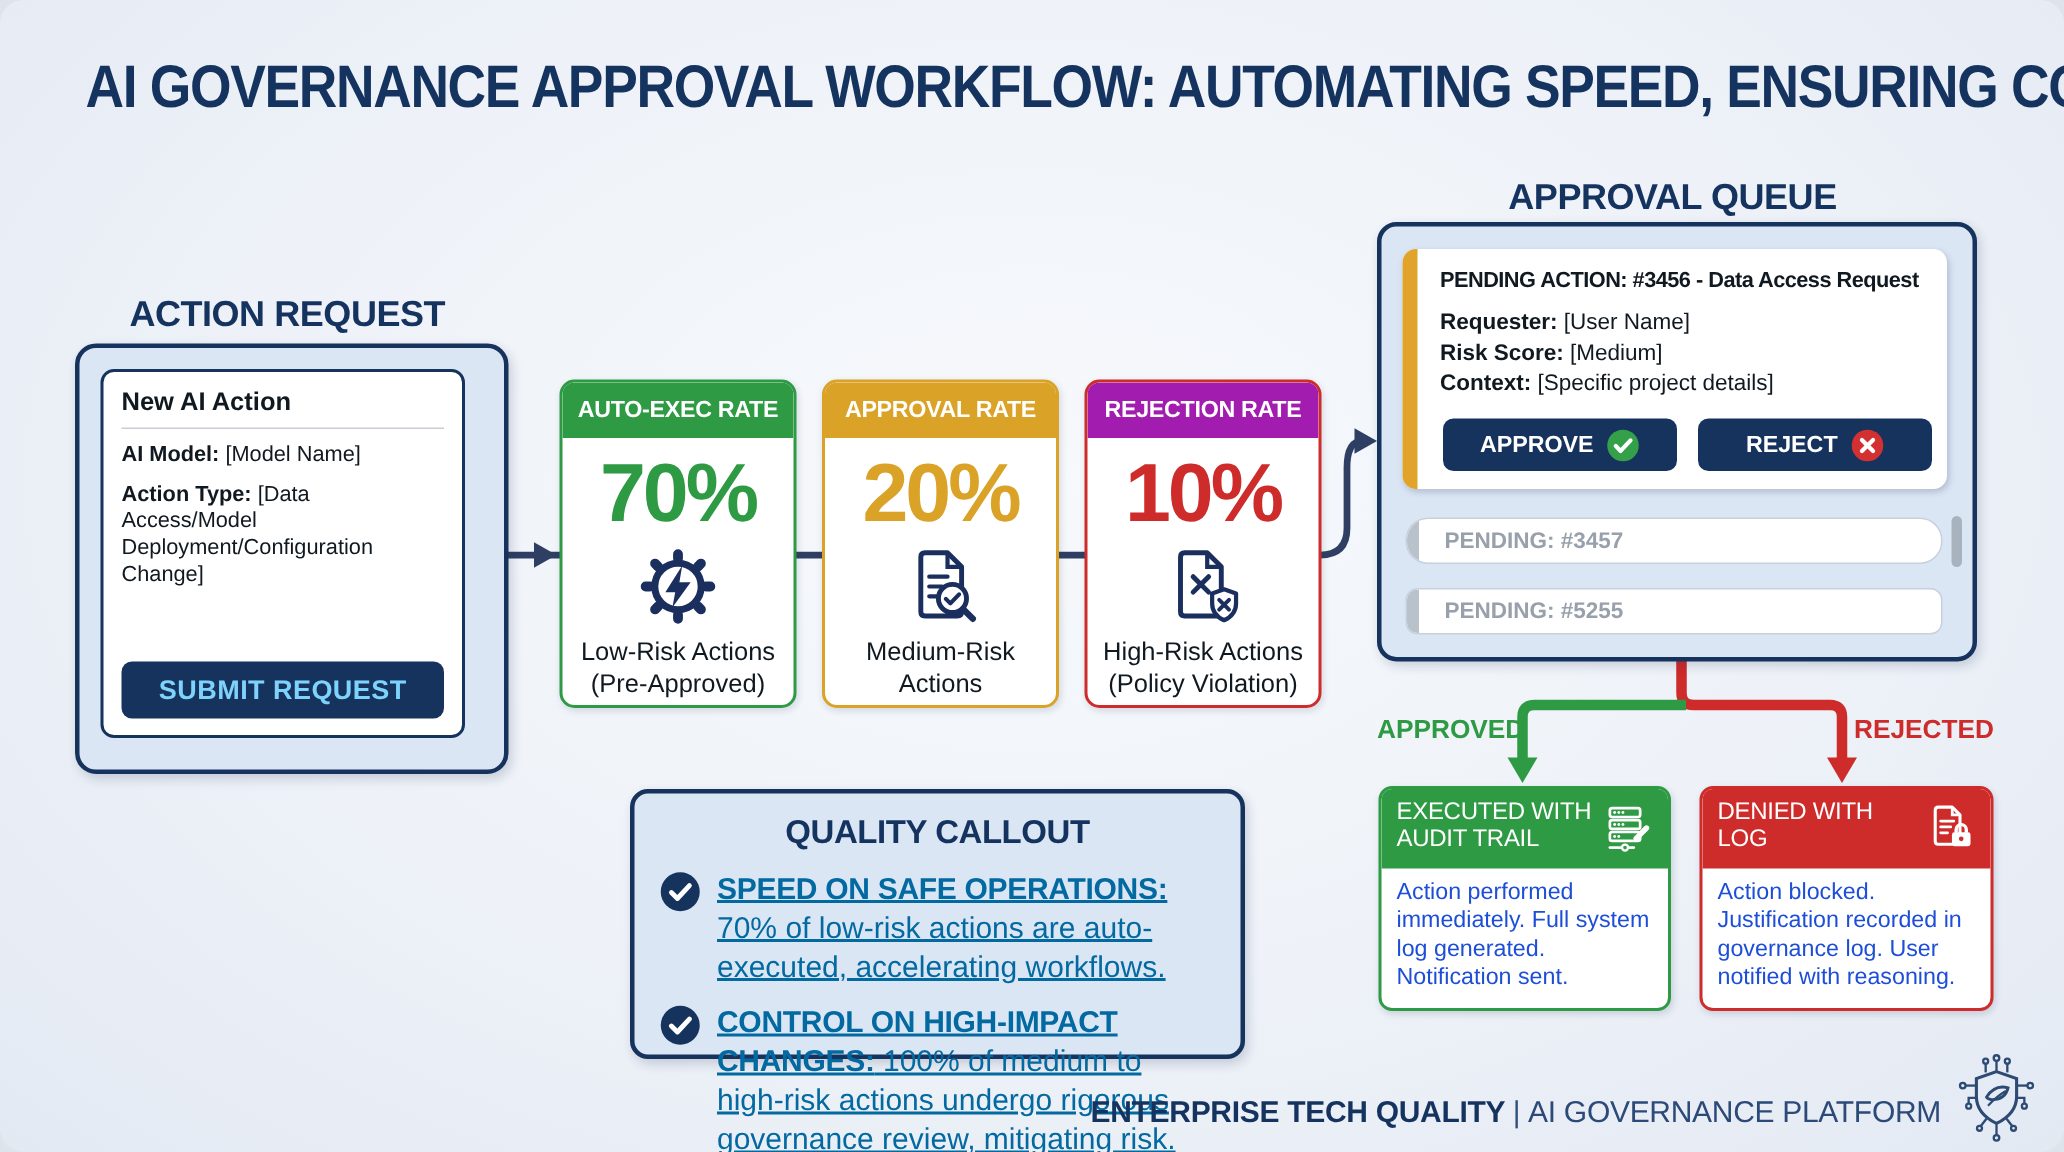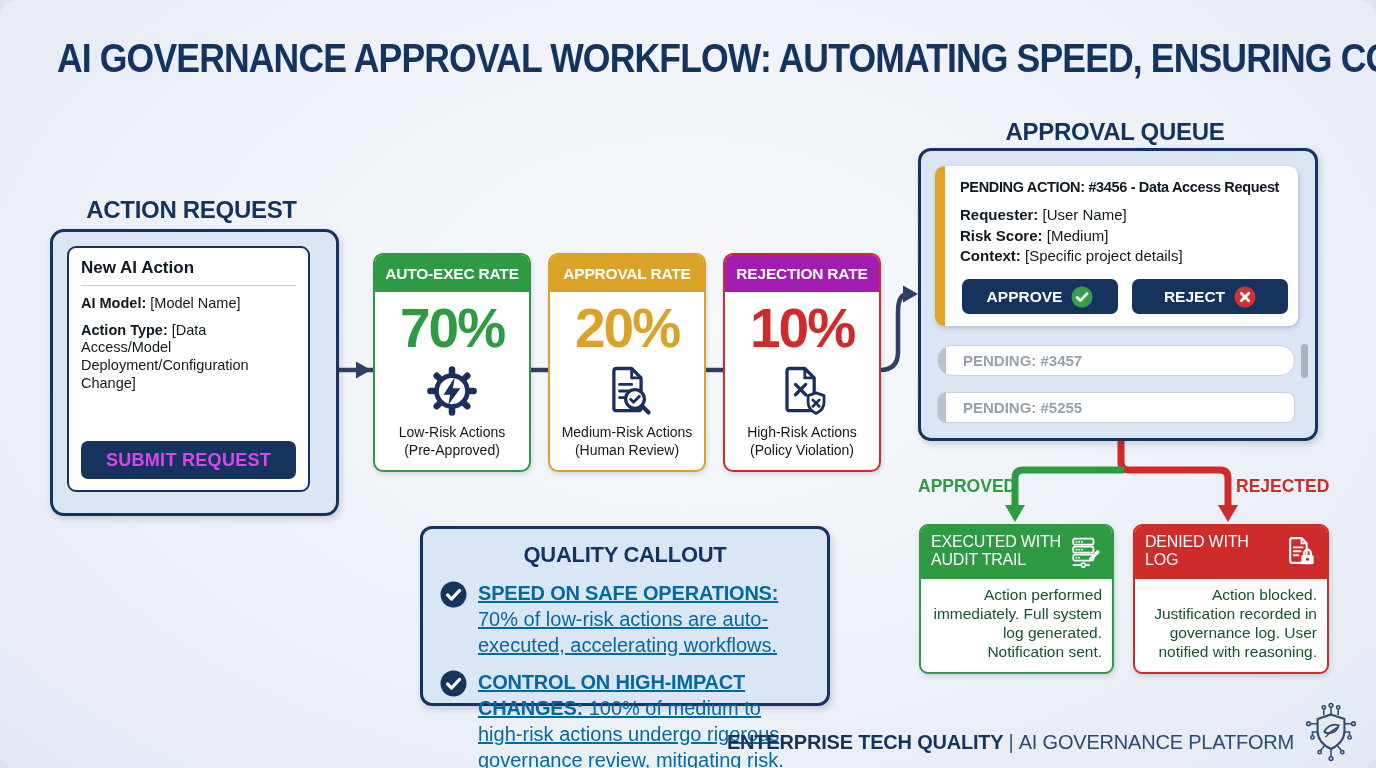--- a/index.html
+++ b/index.html
@@ -29,32 +29,32 @@
   }
   .ar-inner{
     position:absolute;left:14px;top:14px;width:215px;height:222px;background:#fff;
     border:2px solid #16335e;border-radius:9px;padding:10px 12px;
   }
   .ar-title{font-size:17px;font-weight:bold;color:#101820;border-bottom:1.5px solid #c9ccd4;padding-bottom:7px;margin-bottom:9px;}
   .ar-field{font-size:14.5px;color:#101820;line-height:1.22;margin-bottom:9px;}
   .ar-field b{color:#101820;}
   .submit-btn{
     position:absolute;left:12px;right:12px;bottom:11px;height:38px;background:#16335e;border-radius:7px;
-    color:#d946ef;font-weight:bold;font-size:18px;letter-spacing:.3px;display:flex;align-items:center;justify-content:center;
+    color:#7dd3fc;font-weight:bold;font-size:18px;letter-spacing:.3px;display:flex;align-items:center;justify-content:center;
   }
 
   
   .rate-card{
     top:253px;width:154px;height:215px;background:#fff;border-radius:10px;overflow:hidden;
     text-align:center;box-shadow:1px 2px 5px rgba(20,40,80,.14);
   }
   .rate-card .hd{height:37px;display:flex;align-items:center;justify-content:center;color:#fff;font-weight:bold;font-size:15.5px;letter-spacing:-.2px;}
   .rate-card .pct{font-size:55px;font-weight:bold;line-height:1;margin-top:9px;letter-spacing:-2px;}
   .rate-card .ic{height:66px;display:flex;align-items:center;justify-content:center;margin-top:2px;}
-  .rate-card .cap{font-size:14px;color:#101820;line-height:1.25;}
+  .rate-card .cap{font-size:17px;color:#101820;line-height:1.25;}
   .card-green{left:373px;border:2.5px solid #2e9a43;}
   .card-green .hd{background:#2e9a43;} .card-green .pct{color:#2e9a43;}
   .card-gold{left:548px;border:2.5px solid #daa227;}
   .card-gold .hd{background:#daa227;} .card-gold .pct{color:#daa227;}
   .card-red{left:723px;border:2.5px solid #ce2b2b;}
   .card-red .hd{background:#a21caf;} .card-red .pct{color:#ce2b2b;}
 
   
   .q-head{left:918px;top:118px;width:394px;}
   .q-panel{
@@ -81,21 +81,21 @@
   .scroll-thumb{position:absolute;left:380px;top:193px;width:7px;height:34px;background:#a9b3bf;border-radius:4px;}
 
   
   .approved-label{left:918px;top:476px;font-size:17.5px;font-weight:bold;color:#2e9a43;}
   .rejected-label{left:1236px;top:476px;width:89px;text-align:right;font-size:17.5px;font-weight:bold;color:#ce2b2b;}
 
   
   .outcome{top:524px;height:146px;background:#fff;border-radius:9px;overflow:hidden;box-shadow:1px 2px 5px rgba(20,40,80,.16);}
   .outcome .hd{display:flex;align-items:flex-start;justify-content:space-between;padding:7px 9px 6px 10px;color:#fff;}
   .outcome .hd .t{font-weight:normal;font-size:16px;line-height:1.12;letter-spacing:-.2px;}
-  .outcome .bd{padding:7px 10px;font-size:15.5px;line-height:1.22;color:#14532d;text-align:right;}
+  .outcome .bd{padding:7px 10px;font-size:15.5px;line-height:1.22;color:#1d4ed8;}
   .outcome-green{left:919px;width:191px;border:2.5px solid #2e9a43;}
   .outcome-green .hd{background:#2e9a43;height:40px;}
   .outcome-red{left:1133px;width:192px;border:2.5px solid #ce2b2b;}
   .outcome-red .hd{background:#ce2b2b;height:40px;}
 
   
   .benefit{
     left:420px;top:526px;width:410px;height:180px;background:#dbe6f5;
     border:3px solid #16335e;border-radius:12px;box-shadow:2px 3px 7px rgba(20,40,80,.18);box-sizing:border-box;
   }

